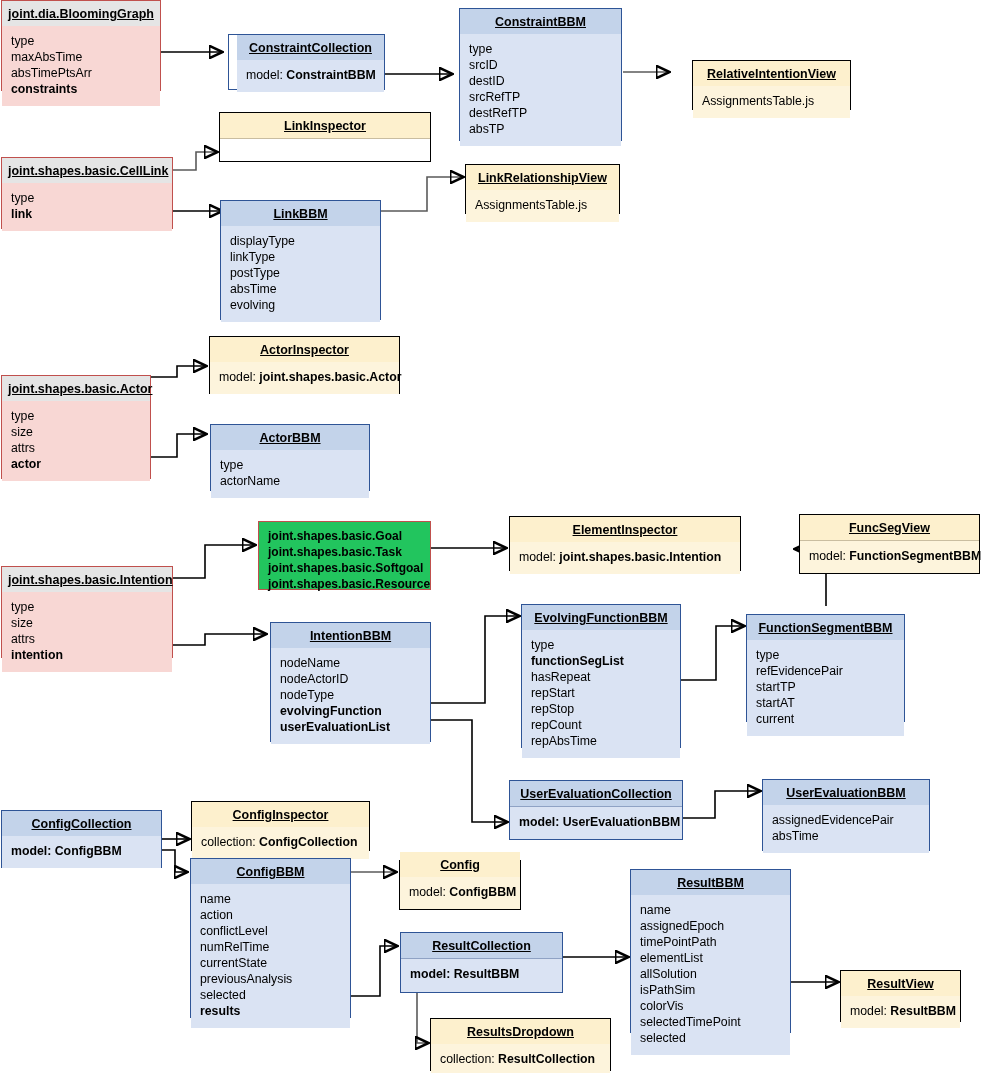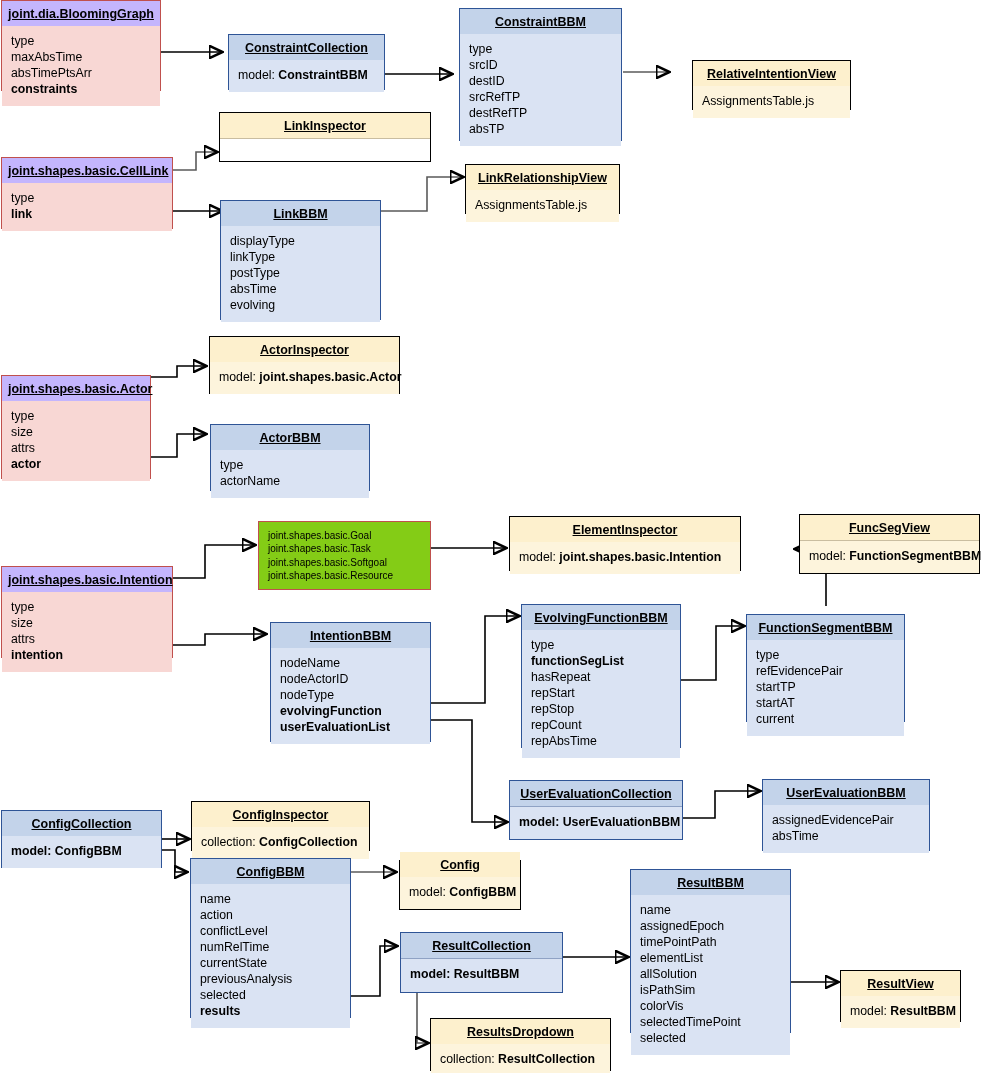--- a/index.html
+++ b/index.html
@@ -43,39 +43,40 @@
   .box .body .row.b{font-weight:bold;}
   .sep{height:1px;background:#9aa3b0;margin:0;}
 
   
   .blue{border-color:#2e5496;}
   .blue .hdr{background:#c3d3ea;color:#000;}
   .blue .body{background:#dae3f3;color:#000;}
   .blue .sep{background:#8fa2c4;}
 
   .pink{border-color:#c0504d;}
-  .pink .hdr{background:#c4b5fd;color:#000;}
+  .pink .hdr{background:#e5e5e5;color:#000;}
   .pink .body{background:#f8d7d4;color:#000;}
   .pink .sep{background:#cf9b97;}
 
   .yellow{border-color:#000000;}
   .yellow .hdr{background:#fdf0cd;color:#000;}
   .yellow .body{background:#fdf4dc;color:#000;}
   .yellow .sep{background:#c9bda0;}
 
   
   .listbox{
     position:absolute;
     box-sizing:border-box;
     border:1px solid #c0504d;
-    background:#84cc16;
+    background:#22c55e;
     padding:7px 9px 7px 9px;
-    font-size:10px;
+    font-size:12px;
     line-height:1.33;
     color:#000;
+    font-weight:bold;
   }
   .listbox .row{white-space:nowrap;}
 
   
   #wires{
     position:absolute;
     left:0;top:0;
     width:981px;height:1073px;
     pointer-events:none;
   }
@@ -148,21 +149,21 @@
     <div class="hdr"><span class="u">joint.dia.BloomingGraph</span></div>
     <div class="sep"></div>
     <div class="body">
       <div class="row">type</div>
       <div class="row">maxAbsTime</div>
       <div class="row">absTimePtsArr</div>
       <div class="row b">constraints</div>
     </div>
   </div>
 
-  <div class="box blue" style="left:228px;top:34px;width:157px;height:56px;">
+  <div class="box blue" style="left:228px;top:34px;width:157px;height:56px;padding-left:8px;">
     <div class="hdr"><span class="u">ConstraintCollection</span></div>
     <div class="sep"></div>
     <div class="body">
       <div class="row"><span>model:</span> <b>ConstraintBBM</b></div>
     </div>
   </div>
 
   <div class="box blue" style="left:459px;top:8px;width:163px;height:133px;">
     <div class="hdr"><span class="u">ConstraintBBM</span></div>
     <div class="sep"></div>

